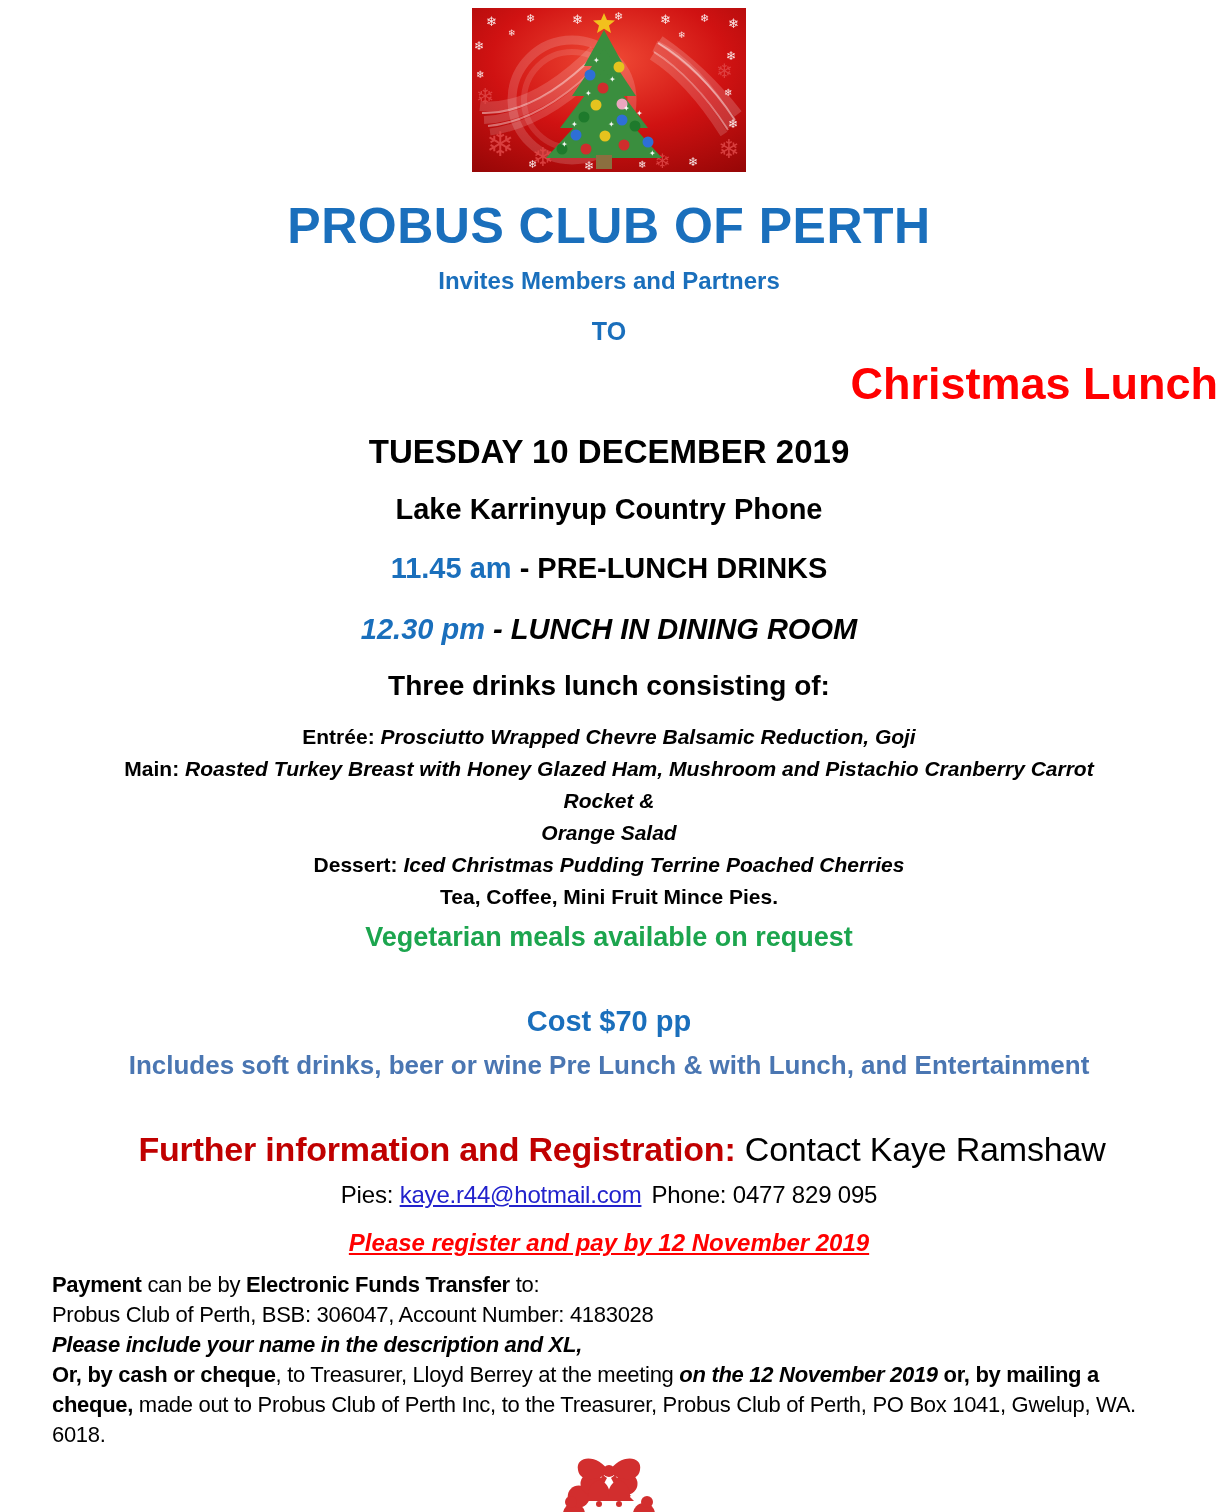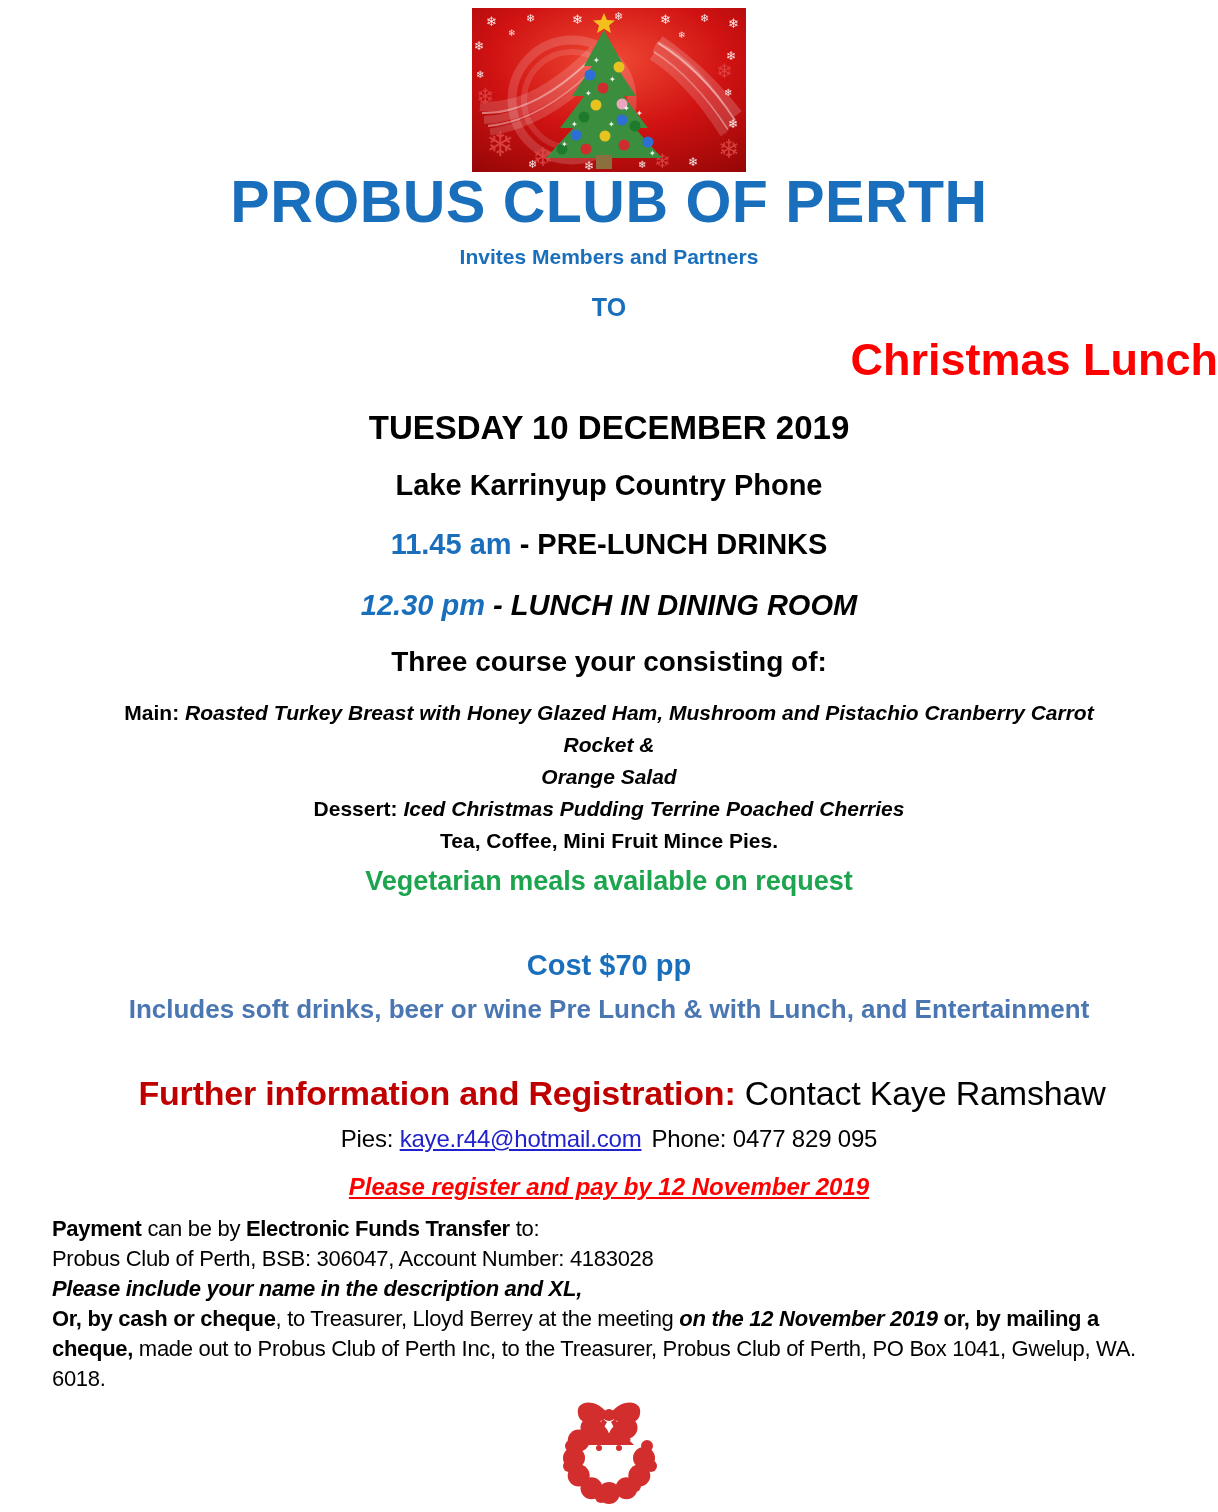--- a/index.html
+++ b/index.html
@@ -6,22 +6,22 @@
   .page {
     position:relative; width:1218px; height:1512px; margin:0 auto;
     background:#ffffff; overflow:hidden; color:#000;
     font-family:"Liberation Sans", sans-serif;
   }
   .center { text-align:center; }
 
   .tree-wrap { margin:8px auto 0; width:274px; height:164px; }
   .tree-wrap svg { display:block; }
 
-  .club    { margin-top:4px; font-size:59px; font-weight:bold; color:#1A6FBC; line-height:52px; letter-spacing:.5px; }
-  .invites { margin-top:12px; font-size:21px; font-weight:bold; color:#1A6FBC; line-height:34px; }
+  .club    { margin-top:28px; font-size:50px; font-weight:bold; color:#1A6FBC; line-height:52px; letter-spacing:.5px; }
+  .invites { margin-top:12px; font-size:24px; font-weight:bold; color:#1A6FBC; line-height:34px; }
   .to      { margin-top:18px; font-size:25px; font-weight:bold; color:#1A6FBC; line-height:30px; }
   .event   { margin-top:12px; font-size:45px; font-weight:bold; color:#FF0000; line-height:52px;text-align:right; }
   .date    { margin-top:22px; font-size:33px; font-weight:bold; line-height:40px; }
   .venue   { margin-top:20px; font-size:29px; font-weight:bold; line-height:35px; }
 
   .sched   { font-size:29px; font-weight:bold; line-height:35px; }
   .sched .time { color:#1A6FBC; }
   .sched1  { margin-top:24px; }
   .sched2  { margin-top:26px;font-style:italic; }
 
@@ -155,22 +155,24 @@
 
   <div class="sched sched1 center">
     <span class="time">11.45 am</span>
     <span>- PRE-LUNCH DRINKS</span>
   </div>
   <div class="sched sched2 center">
     <span class="time">12.30 pm</span>
     <span>- LUNCH IN DINING ROOM</span>
   </div>
 
-  <div class="three center">Three course your consisting of:</div>
+  <div class="three center">Three drinks lunch consisting of:</div>
   <div class="menu center">
+    <p><b>Entrée:</b>
+      <i>Prosciutto Wrapped Chevre Balsamic Reduction, Goji</i></p>
     <p><b>Main:</b>
       <i>Roasted Turkey Breast with Honey Glazed Ham, Mushroom and Pistachio Cranberry Carrot Rocket &amp;</i><br>
       <i>Orange Salad</i></p>
     <p><b>Dessert:</b>
       <i>Iced Christmas Pudding Terrine Poached Cherries</i></p>
     <p>Tea, Coffee, Mini Fruit Mince Pies.</p>
   </div>
   <div class="veg center">Vegetarian meals available on request</div>
 
   <div class="cost center">Cost $70 pp</div>

